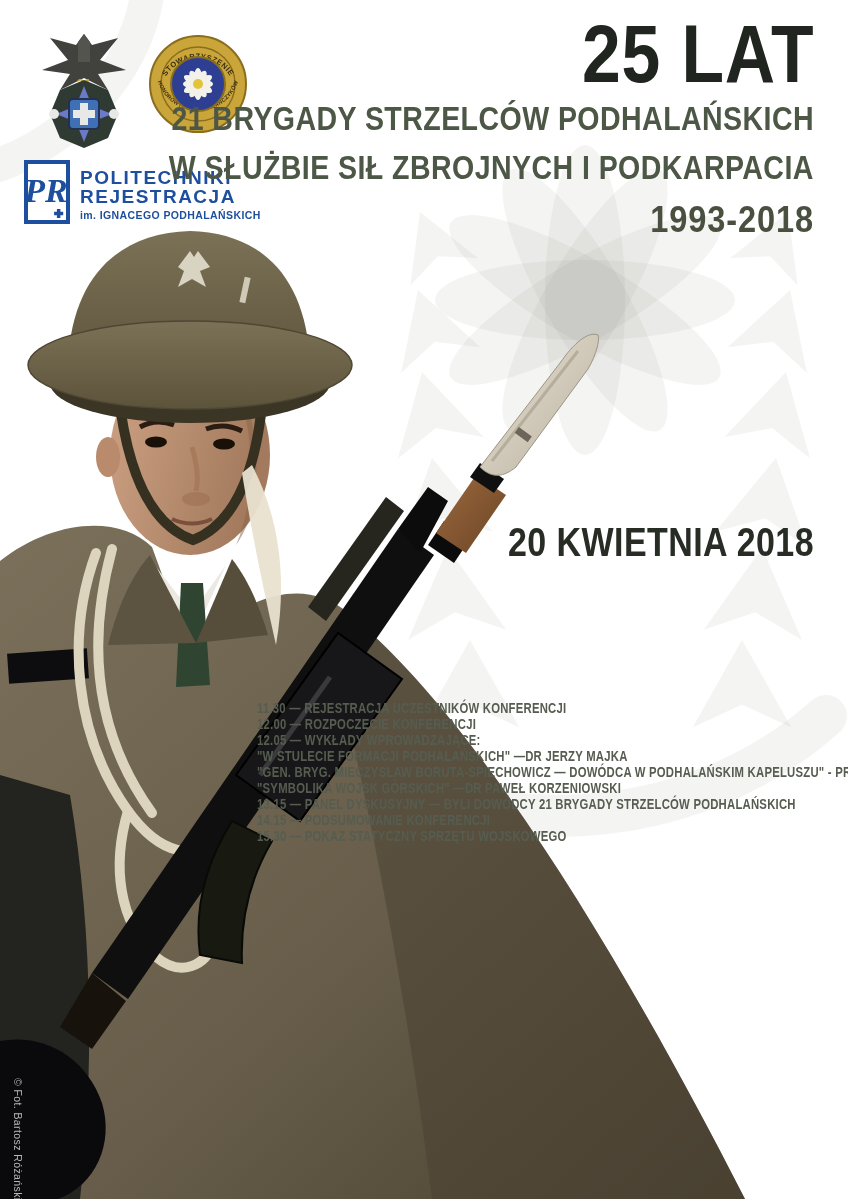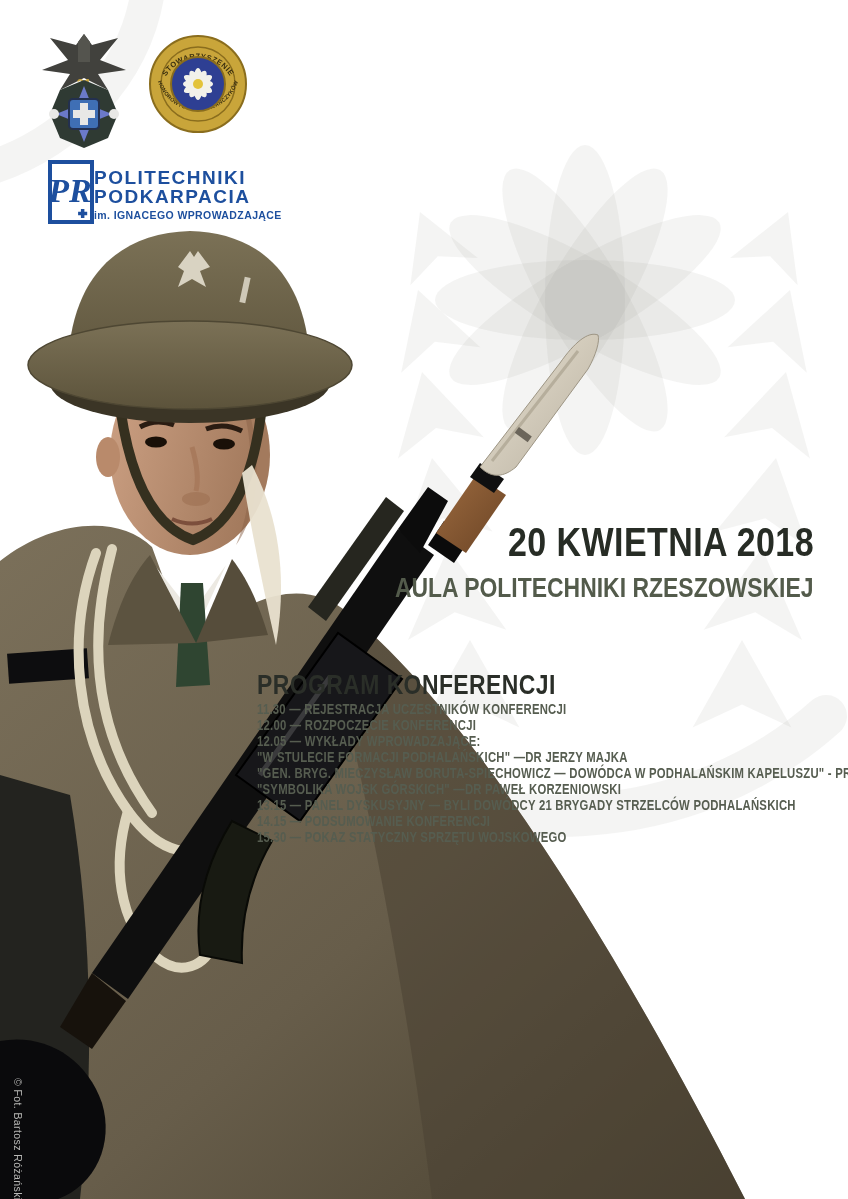--- a/index.html
+++ b/index.html
@@ -8,21 +8,21 @@
     overflow:hidden;font-family:"Liberation Sans",sans-serif;margin:0 auto;
   }
   .poster *{box-sizing:border-box;}
   svg{display:block;}
   .abs{position:absolute;}
   
   .cx{display:inline-block;white-space:nowrap;transform-origin:left center;}
   .cxr{display:inline-block;white-space:nowrap;transform-origin:right center;}
   
   .logo-row{position:absolute;left:32px;top:32px;display:flex;align-items:flex-start;gap:12px;}
-  .pr-block{position:absolute;left:48px;top:160px;display:flex;align-items:flex-start;}
+  .pr-block{position:absolute;left:24px;top:160px;display:flex;align-items:flex-start;gap:10px;}
   .pr-text{color:#1d4f9e;font-weight:700;line-height:1.02;padding-top:8px;}
   .pr-line1,.pr-line2{font-size:19px;letter-spacing:1.5px;}
   .pr-line3{font-size:10.5px;letter-spacing:0.4px;margin-top:3px;}
   
   .title-block{position:absolute;top:14px;right:34px;text-align:right;}
   .title-main{font-size:82px;font-weight:700;color:#20251f;line-height:0.98;letter-spacing:1px;}
   .title-main .cxr{transform:scaleX(.85);}
   .sub{font-size:34px;font-weight:700;color:#4d5746;line-height:1.42;letter-spacing:0.5px;}
   .sub .cxr{transform:scaleX(.84);}
   .years{font-size:37px;font-weight:700;color:#49503f;margin-top:8px;letter-spacing:1px;}
@@ -222,39 +222,47 @@
   </div>
 
   <div class="pr-block">
     <svg width="46" height="64" viewBox="0 0 46 64">
       <rect x="2" y="2" width="42" height="60" fill="#ffffff" stroke="#1d4f9e" stroke-width="4"></rect>
       <text x="22" y="42" text-anchor="middle" font-size="34" font-style="italic" font-weight="bold" font-family="Liberation Serif, serif" fill="#1d4f9e">PR</text>
       <path d="M33,48 h5 v4 h4 v5 h-4 v4 h-5 v-4 h-4 v-5 h4 z" fill="#1d4f9e" transform="scale(0.7) translate(14,22)"></path>
     </svg>
     <div class="pr-text">
       <div class="pr-line1">POLITECHNIKI</div>
-      <div class="pr-line2">PODKARPACIA</div>
-      <div class="pr-line3">im. IGNACEGO WPROWADZAJĄCE</div>
-    </div>
-  </div>
-
+      <div class="pr-line2">REJESTRACJA</div>
+      <div class="pr-line3">im. IGNACEGO PODHALAŃSKICH</div>
+    </div>
+  </div>
+
+  <div class="title-block">
+    <div class="title-main">
+      <span class="cxr">25 LAT</span>
+    </div>
+    <div class="sub">
+      <span class="cxr">21 BRYGADY STRZELCÓW PODHALAŃSKICH</span>
+    </div>
+    <div class="sub">
+      <span class="cxr">W SŁUŻBIE SIŁ ZBROJNYCH I PODKARPACIA</span>
+    </div>
+    <div class="years">
+      <span class="cxr">1993-2018</span>
+    </div>
+  </div>
 
   <div class="date-block">
     <div class="date-line">
       <span class="cxr">20 KWIETNIA 2018</span>
     </div>
-    <div class="venue-line">
-      <span class="cxr">AULA POLITECHNIKI RZESZOWSKIEJ</span>
-    </div>
   </div>
 
   <div class="program">
-    <div class="prog-head">
-      <span class="cx">PROGRAM KONFERENCJI</span>
-    </div>
     <div class="prog-item"><span class="cx">11.30 — REJESTRACJA UCZESTNIKÓW KONFERENCJI</span></div>
     <div class="prog-item"><span class="cx">12.00 — ROZPOCZĘCIE KONFERENCJI</span></div>
     <div class="prog-item"><span class="cx">12.05 — WYKŁADY WPROWADZAJĄCE:</span></div>
     <div class="prog-item"><span class="cx">"W STULECIE FORMACJI PODHALAŃSKICH" —DR JERZY MAJKA</span></div>
     <div class="prog-item"><span class="cx">"GEN. BRYG. MIECZYSŁAW BORUTA-SPIECHOWICZ — DOWÓDCA W PODHALAŃSKIM KAPELUSZU" - PROF. GRZEGORZ OSTASZ</span></div>
     <div class="prog-item"><span class="cx">"SYMBOLIKA WOJSK GÓRSKICH" —DR PAWEŁ KORZENIOWSKI</span></div>
     <div class="prog-item"><span class="cx">13.15 — PANEL DYSKUSYJNY — BYLI DOWÓDCY 21 BRYGADY STRZELCÓW PODHALAŃSKICH</span></div>
     <div class="prog-item"><span class="cx">14.15 — PODSUMOWANIE KONFERENCJI</span></div>
     <div class="prog-item"><span class="cx">15.30 — POKAZ STATYCZNY SPRZĘTU WOJSKOWEGO</span></div>
   </div>

